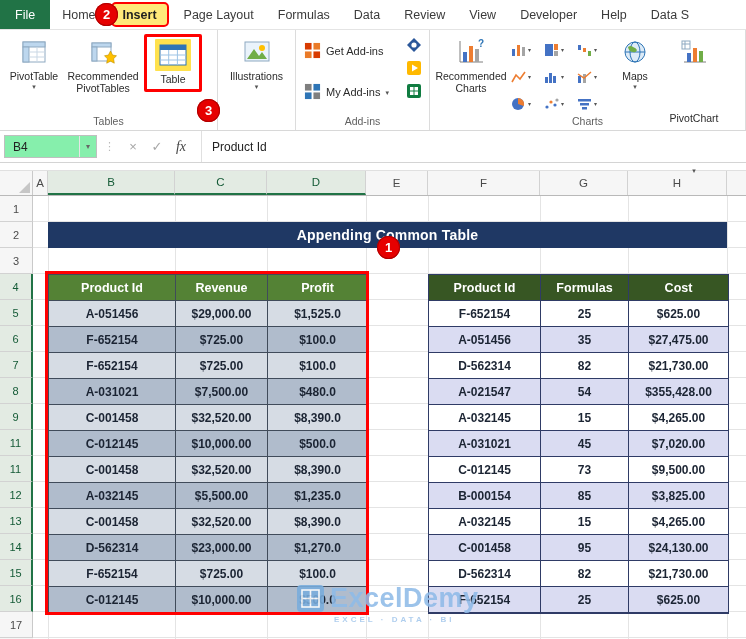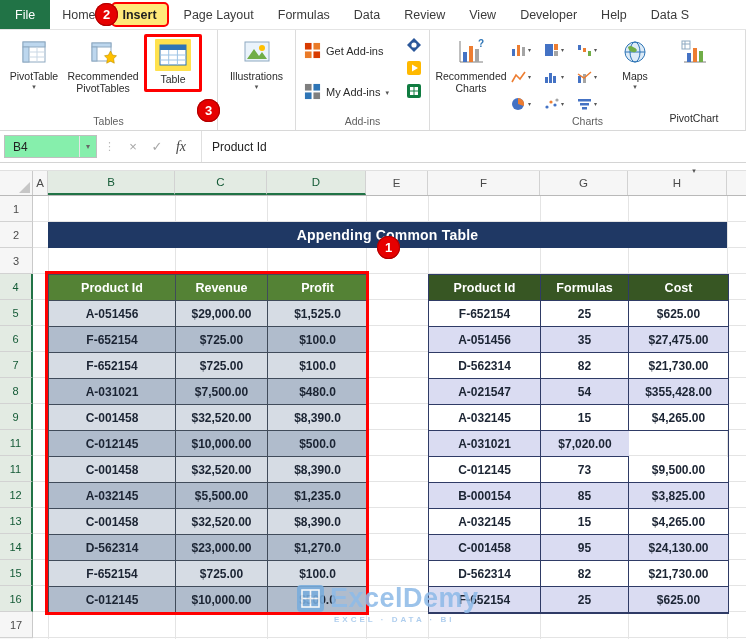--- a/index.html
+++ b/index.html
@@ -555,20 +555,21 @@
           <div class="t-cell">54</div>
           <div class="t-cell">$355,428.00</div>
         </div>
         <div class="t-row">
           <div class="t-cell">A-032145</div>
           <div class="t-cell">15</div>
           <div class="t-cell">$4,265.00</div>
         </div>
         <div class="t-row">
           <div class="t-cell">A-031021</div>
+          <div class="t-cell">45</div>
           <div class="t-cell">$7,020.00</div>
         </div>
         <div class="t-row">
           <div class="t-cell">C-012145</div>
           <div class="t-cell">73</div>
           <div class="t-cell">$9,500.00</div>
         </div>
         <div class="t-row">
           <div class="t-cell">B-000154</div>
           <div class="t-cell">85</div>

